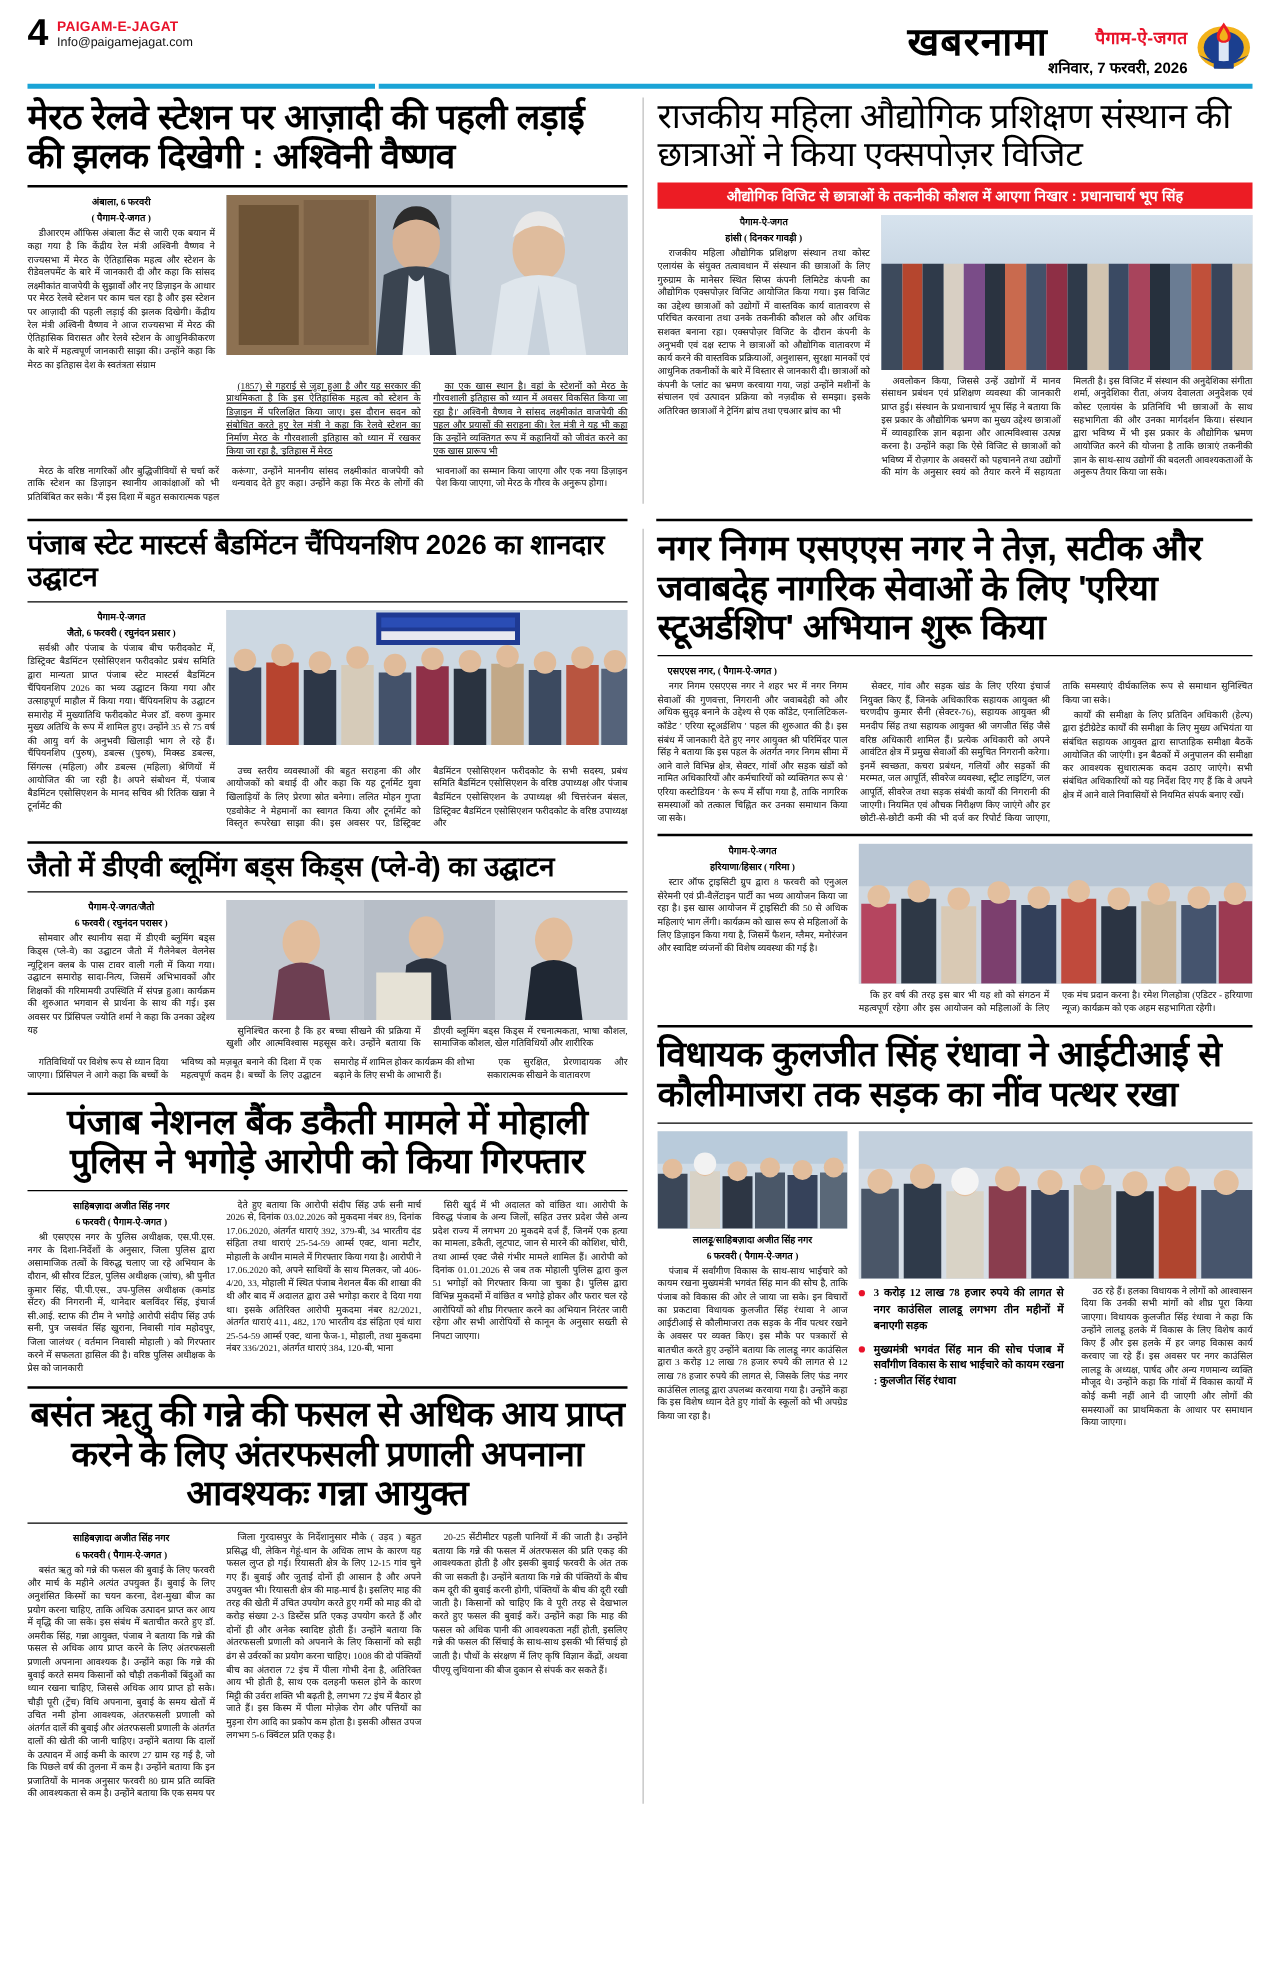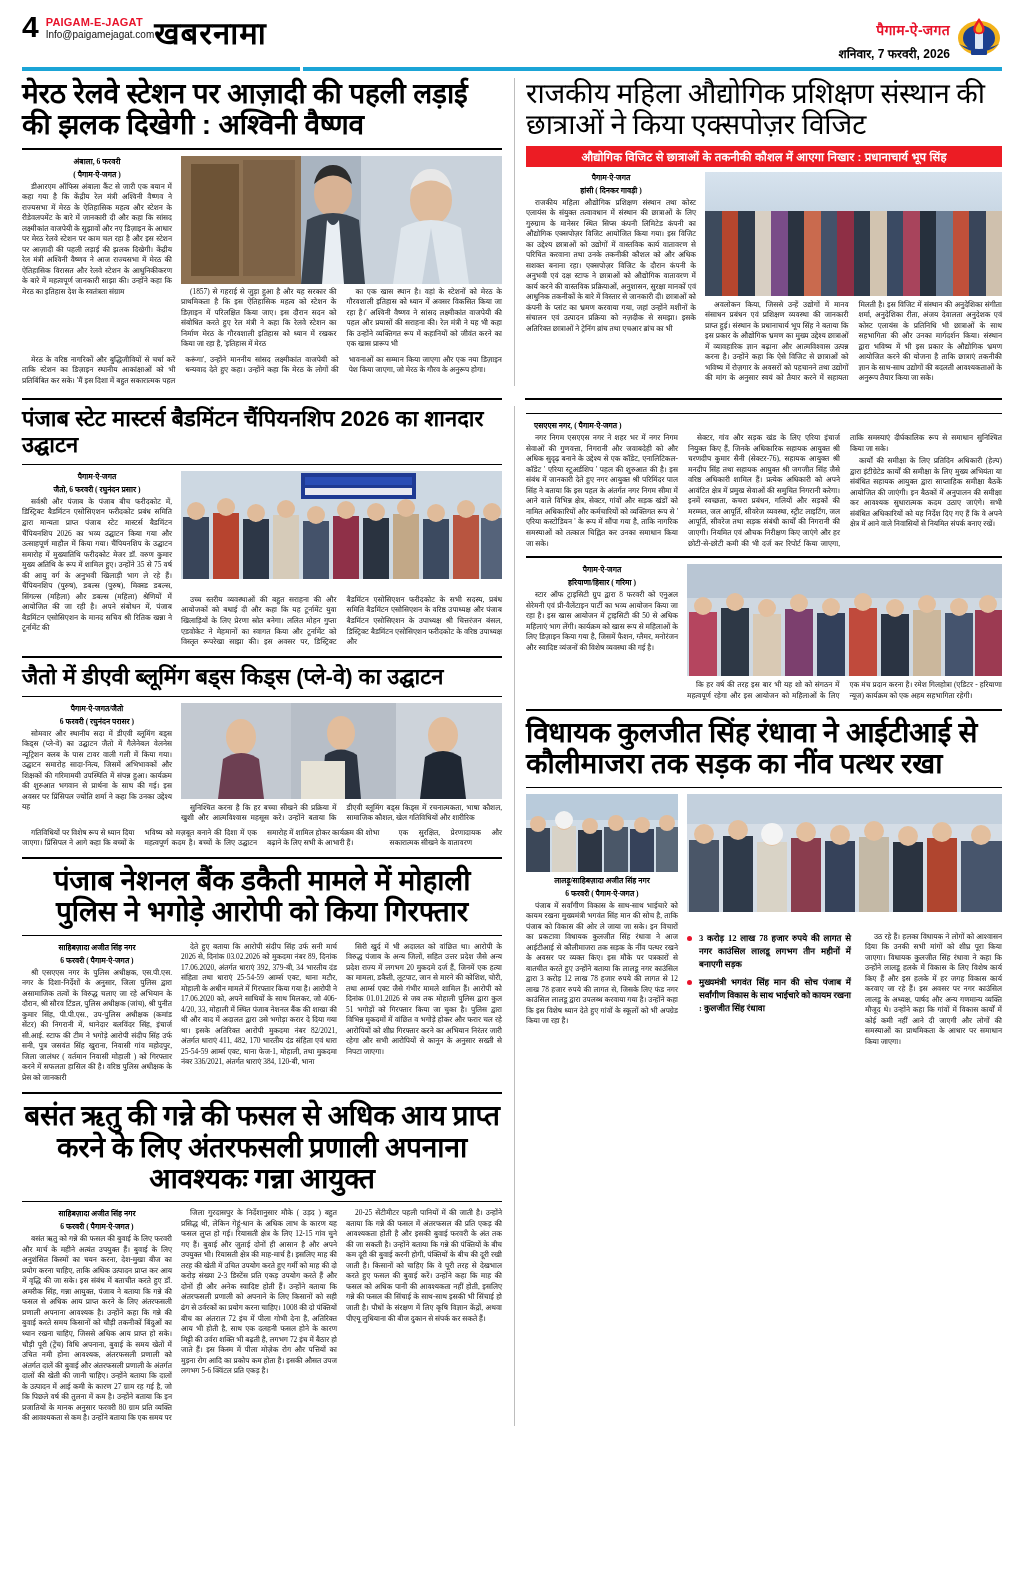--- a/index.html
+++ b/index.html
@@ -11,21 +11,21 @@
   }
   .page { position: relative; width: 1024px; height: 1583px; padding: 0 22px; }
 
   
   .masthead { display: flex; align-items: flex-start; justify-content: space-between; height: 62px; padding-top: 14px; }
   .mh-left { display: flex; align-items: flex-start; gap: 7px; }
   .mh-pageno { font-size: 30px; font-weight: bold; line-height: 0.85; color: #000; font-family: "Liberation Sans", sans-serif; }
   .mh-brandblock { padding-top: 2px; }
   .mh-brand { color: #e8122a; font-weight: bold; font-size: 11px; letter-spacing: .2px; }
   .mh-mail { color: #111; font-size: 10px; margin-top: 1px; }
-  .mh-center { flex: 1; text-align: left; }
+  .mh-center { flex: 1; text-align: right; }
   .mh-title { font-size: 31px; font-weight: bold; letter-spacing: 1px; line-height: 1; padding-top: 4px; }
   .mh-right { text-align: right; display: flex; gap: 6px; align-items: flex-start; }
   .mh-rtext { text-align: right; padding-top: 6px; }
   .mh-logo-text { color: #e8122a; font-weight: bold; font-size: 14px; letter-spacing: .3px; }
   .mh-date { font-size: 12px; font-weight: bold; margin-top: 6px; }
   .mh-emblem { width: 46px; height: 50px; position: relative; }
 
   .rule { height: 4px; background: #1ba4d6; margin-top: 5px; position: relative; }
   .rule::after { content:""; position:absolute; left:278px; top:-1px; width:3px; height:6px; background:#fff; }
 
@@ -126,21 +126,21 @@
               <ellipse cx="152" cy="38" rx="19" ry="23" fill="#d8b294"></ellipse>
               <path d="M133 28 q19 -17 38 0 q-4 -19 -19 -19 q-15 0 -19 19Z" fill="#2c2c2c"></path>
               <path d="M126 64 q26 -14 52 0 l6 64 h-64Z" fill="#3a4450"></path>
               <path d="M146 64 q6 10 12 0 l5 64 h-22Z" fill="#e9eef3"></path>
               <ellipse cx="250" cy="44" rx="21" ry="25" fill="#dfbc9d"></ellipse>
               <path d="M229 34 q21 -19 42 0 q-5 -21 -21 -21 q-16 0 -21 21Z" fill="#e8e8e8"></path>
               <path d="M220 72 q30 -16 60 0 l8 56 h-76Z" fill="#dfe6ec"></path>
               <path d="M250 72 l-9 56 h18Z" fill="#c8d2dc"></path>
             </svg>
           </div>
-          <div class="tc c2" style="margin-top:3px;">
+          <div class="tc c2" style="margin-top:20px;text-decoration:underline;">
             <p>(1857) से गहराई से जुड़ा हुआ है और यह सरकार की प्राथमिकता है कि इस ऐतिहासिक महत्व को स्टेशन के डिज़ाइन में परिलक्षित किया जाए। इस दौरान सदन को संबोधित करते हुए रेल मंत्री ने कहा कि रेलवे स्टेशन का निर्माण मेरठ के गौरवशाली इतिहास को ध्यान में रखकर किया जा रहा है, 'इतिहास में मेरठ</p>
             <p>का एक खास स्थान है। वहां के स्टेशनों को मेरठ के गौरवशाली इतिहास को ध्यान में अवसर विकसित किया जा रहा है।' अश्विनी वैष्णव ने सांसद लक्ष्मीकांत वाजपेयी की पहल और प्रयासों की सराहना की। रेल मंत्री ने यह भी कहा कि उन्होंने व्यक्तिगत रूप में कहानियों को जीवंत करने का एक खास प्रारूप भी</p>
           </div>
         </div>
       </div>
       <div class="tc c3" style="margin-top:3px;">
         <p>मेरठ के वरिष्ठ नागरिकों और बुद्धिजीवियों से चर्चा करें ताकि स्टेशन का डिज़ाइन स्थानीय आकांक्षाओं को भी प्रतिबिंबित कर सके। 'मैं इस दिशा में बहुत सकारात्मक पहल करूंगा', उन्होंने माननीय सांसद लक्ष्मीकांत वाजपेयी को धन्यवाद देते हुए कहा। उन्होंने कहा कि मेरठ के लोगों की भावनाओं का सम्मान किया जाएगा और एक नया डिज़ाइन पेश किया जाएगा, जो मेरठ के गौरव के अनुरूप होगा।</p>
       </div>
     </div>
 
@@ -332,20 +332,21 @@
           <div class="tc" style="width:156px;">
               <p>20-25 सेंटीमीटर पहली पानियों में की जाती है। उन्होंने बताया कि गन्ने की फसल में अंतरफसल की प्रति एकड़ की आवश्यकता होती है और इसकी बुवाई फरवरी के अंत तक की जा सकती है। उन्होंने बताया कि गन्ने की पंक्तियों के बीच कम दूरी की बुवाई करनी होगी, पंक्तियों के बीच की दूरी रखी जाती है। किसानों को चाहिए कि वे पूरी तरह से देखभाल करते हुए फसल की बुवाई करें। उन्होंने कहा कि माह की फसल को अधिक पानी की आवश्यकता नहीं होती, इसलिए गन्ने की फसल की सिंचाई के साथ-साथ इसकी भी सिंचाई हो जाती है। पौधों के संरक्षण में लिए कृषि विज्ञान केंद्रों, अथवा पीएयू लुधियाना की बीज दुकान से संपर्क कर सकते हैं।</p>
             </div>
         </div>
       </div>
     </div>
 
     <div class="colR">
 
       <div>
+        <h1 class="head">नगर निगम एसएएस नगर ने तेज़, सटीक और जवाबदेह नागरिक सेवाओं के लिए 'एरिया स्टूअर्डशिप' अभियान शुरू किया</h1>
         <div class="hrule thin"></div>
         <div class="byline" style="text-align:left; padding-left:8px;">एसएएस नगर, ( पैगाम-ऐ-जगत )</div>
         <div class="tc c3">
           <p>नगर निगम एसएएस नगर ने शहर भर में नगर निगम सेवाओं की गुणवत्ता, निगरानी और जवाबदेही को और अधिक सुदृढ़ बनाने के उद्देश्य से एक कॉडेट, एनालिटिकल-कॉडेट ' एरिया स्टूअर्डशिप ' पहल की शुरुआत की है। इस संबंध में जानकारी देते हुए नगर आयुक्त श्री परिमिंदर पाल सिंह ने बताया कि इस पहल के अंतर्गत नगर निगम सीमा में आने वाले विभिन्न क्षेत्र, सेक्टर, गांवों और सड़क खंडों को नामित अधिकारियों और कर्मचारियों को व्यक्तिगत रूप से ' एरिया कस्टोडियन ' के रूप में सौंपा गया है, ताकि नागरिक समस्याओं को तत्काल चिह्नित कर उनका समाधान किया जा सके।</p>
           <p>सेक्टर, गांव और सड़क खंड के लिए एरिया इंचार्ज नियुक्त किए हैं, जिनके अधिकारिक सहायक आयुक्त श्री चरणदीप कुमार सैनी (सेक्टर-76), सहायक आयुक्त श्री मनदीप सिंह तथा सहायक आयुक्त श्री जगजीत सिंह जैसे वरिष्ठ अधिकारी शामिल हैं। प्रत्येक अधिकारी को अपने आवंटित क्षेत्र में प्रमुख सेवाओं की समुचित निगरानी करेगा। इनमें स्वच्छता, कचरा प्रबंधन, गलियों और सड़कों की मरम्मत, जल आपूर्ति, सीवरेज व्यवस्था, स्ट्रीट लाइटिंग, जल आपूर्ति, सीवरेज तथा सड़क संबंधी कार्यों की निगरानी की जाएगी। नियमित एवं औचक निरीक्षण किए जाएंगे और हर छोटी-से-छोटी कमी की भी दर्ज कर रिपोर्ट किया जाएगा, ताकि समस्याएं दीर्घकालिक रूप से समाधान सुनिश्चित किया जा सके।</p>
           <p>कार्यों की समीक्षा के लिए प्रतिदिन अधिकारी (हेल्प) द्वारा इंटीग्रेटेड कार्यों की समीक्षा के लिए मुख्य अभियंता या संबंधित सहायक आयुक्त द्वारा साप्ताहिक समीक्षा बैठकें आयोजित की जाएंगी। इन बैठकों में अनुपालन की समीक्षा कर आवश्यक सुधारात्मक कदम उठाए जाएंगे। सभी संबंधित अधिकारियों को यह निर्देश दिए गए हैं कि वे अपने क्षेत्र में आने वाले निवासियों से नियमित संपर्क बनाए रखें।</p>
         </div>
       </div>
 
       <div class="hrule"></div>
@@ -458,21 +459,21 @@
                   <circle cx="119" cy="38" r="10"></circle>
                     <circle cx="153" cy="41" r="10"></circle>
                     <circle cx="187" cy="37" r="10"></circle>
                   <circle cx="221" cy="42" r="10"></circle>
                     <circle cx="255" cy="38" r="10"></circle>
                     <circle cx="294" cy="41" r="10"></circle>
                 </g>
                 <circle cx="85" cy="40" r="11" fill="#f4f4f4"></circle>
               </svg>
             </div>
-            <div style="display:flex; gap:8px; margin-top:20px;">
+            <div style="display:flex; gap:8px; margin-top:5px;">
               <ul class="bullets" style="width:170px;">
                 <li>3 करोड़ 12 लाख 78 हजार रुपये की लागत से नगर काउंसिल लालडू लगभग तीन महीनों में बनाएगी सड़क</li>
                 <li>मुख्यमंत्री भगवंत सिंह मान की सोच पंजाब में सर्वांगीण विकास के साथ भाईचारे को कायम रखना : कुलजीत सिंह रंधावा</li>
               </ul>
               <div class="tc" style="width:137px;">
                   <p>उठ रहे हैं। हलका विधायक ने लोगों को आश्वासन दिया कि उनकी सभी मांगों को शीघ्र पूरा किया जाएगा। विधायक कुलजीत सिंह रंधावा ने कहा कि उन्होंने लालडू हलके में विकास के लिए विशेष कार्य किए हैं और इस हलके में हर जगह विकास कार्य करवाए जा रहे हैं। इस अवसर पर नगर काउंसिल लालडू के अध्यक्ष, पार्षद और अन्य गणमान्य व्यक्ति मौजूद थे। उन्होंने कहा कि गांवों में विकास कार्यों में कोई कमी नहीं आने दी जाएगी और लोगों की समस्याओं का प्राथमिकता के आधार पर समाधान किया जाएगा।</p>
                 </div>
             </div>
           </div>
         </div>

